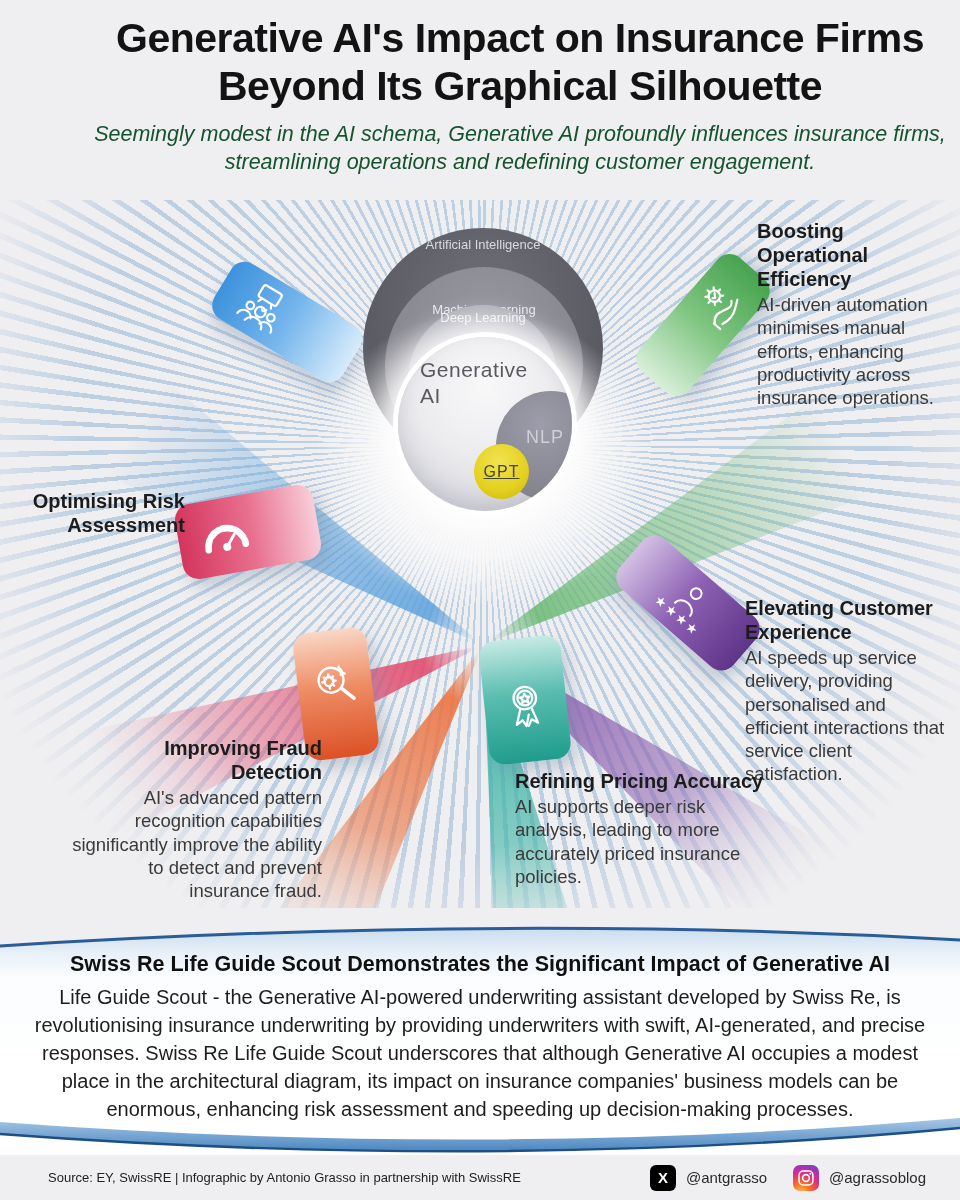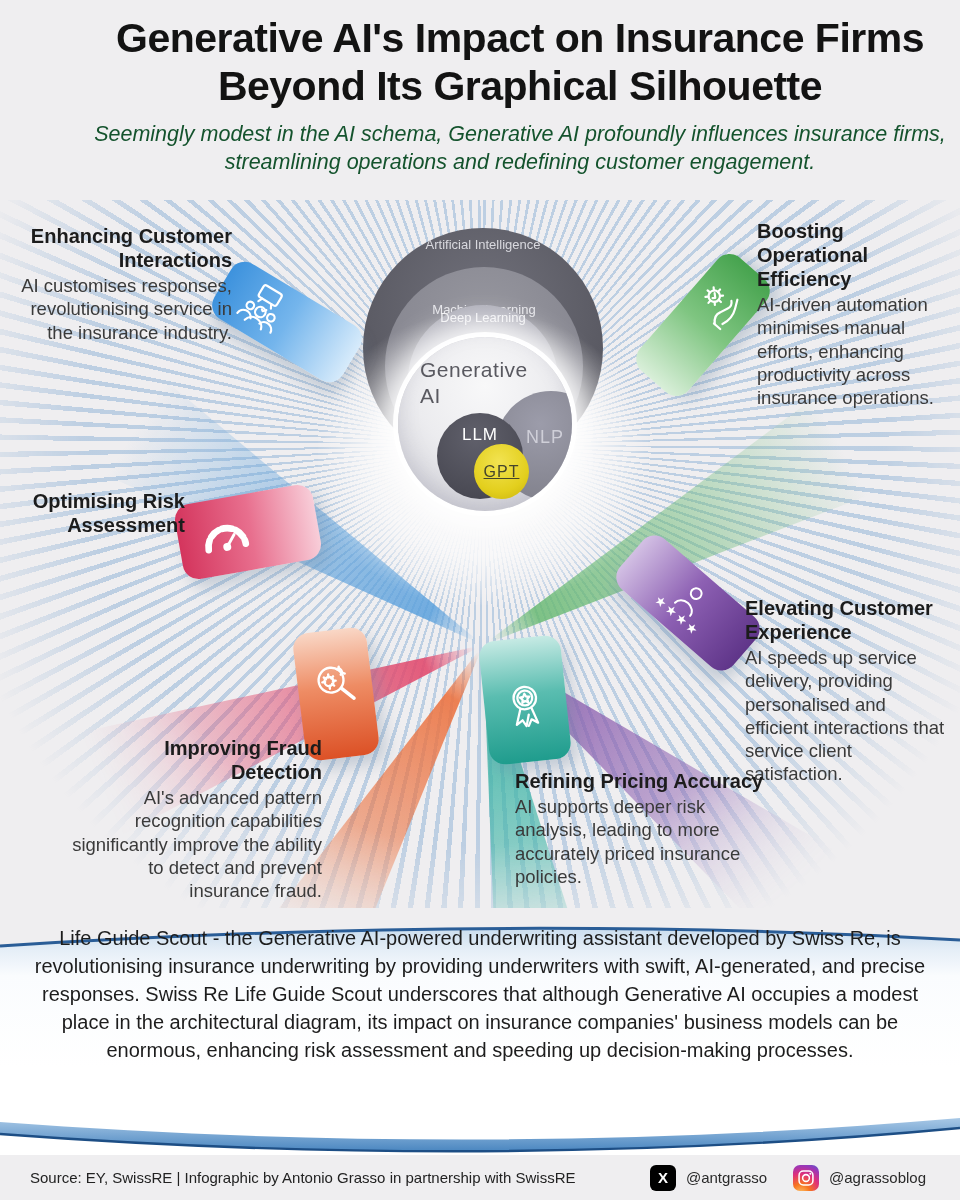--- a/index.html
+++ b/index.html
@@ -106,21 +106,21 @@
   #case .wave-top{position:absolute;left:0;top:-10px;width:960px;height:46px;}
   #case .wave-bottom{position:absolute;left:0;top:190px;width:960px;height:50px;}
   #case h2{position:relative;margin:34px auto 0;width:920px;text-align:center;
     font-size:21.5px;font-weight:700;color:#101010;z-index:2;}
   #case .body{position:relative;margin:6px auto 0;width:924px;text-align:center;
     font-size:20px;line-height:1.4;color:#1d1d1d;z-index:2;}
 
   
   #footer{position:absolute;left:0;top:1155px;width:960px;height:45px;z-index:8;
     background:#efeef0;display:flex;align-items:center;}
-  #footer .src{margin-left:30px;font-size:15px;color:#222;}
+  #footer .src{margin-left:48px;font-size:13px;color:#222;}
   #footer .social{margin-left:auto;margin-right:18px;display:flex;align-items:center;gap:10px;}
   #footer .handle{font-size:15px;color:#2a2a2a;margin-right:16px;}
   .badge{width:26px;height:26px;border-radius:7px;display:flex;align-items:center;justify-content:center;}
   #x-badge{background:#000;color:#fff;font-size:15px;font-weight:700;border-radius:6px;}
   #ig-badge{background:radial-gradient(circle at 30% 110%,#fdc468 0%,#f7741e 28%,#df2f7b 58%,#9b36b7 82%,#515ecf 100%);}
 </style>
 </head>
 <body>
 
 <div class="canvas">
@@ -145,23 +145,20 @@
   </div>
   <div class="ring" id="ring-ml">
     <div class="rlabel">Machine Learning</div>
   </div>
   <div class="ring" id="ring-dl">
     <div class="rlabel">Deep Learning</div>
   </div>
   <div id="gen-circle">
     <div id="nlp-circle"></div>
     <div id="nlp-label">NLP</div>
-    <div id="llm-circle">
-      <div id="llm-label">LLM</div>
-    </div>
     <div id="gpt-circle">
       <span id="gpt-label">GPT</span>
     </div>
     <div id="gen-label">Generative AI</div>
   </div>
 
   <div class="ribbon" id="rb-blue">
     <svg width="50" height="50" viewBox="0 0 48 48" fill="none" stroke="#fff" stroke-width="2.1" stroke-linecap="round" stroke-linejoin="round">
       <rect x="14" y="4" width="20" height="13" rx="2.5"></rect>
       <path d="M19 17 l-2 4 M29 17 l2 4"></path>
@@ -212,24 +209,20 @@
   <div class="ribbon" id="rb-teal">
     <svg width="54" height="54" viewBox="0 0 48 48" fill="none" stroke="#fff" stroke-width="2" stroke-linecap="round" stroke-linejoin="round">
       <circle cx="24" cy="16" r="10"></circle>
       <circle cx="24" cy="16" r="6.6"></circle>
       <path d="M24 12.2 l1.3 2.6 2.9.4 -2.1 2 .5 2.9 -2.6-1.4 -2.6 1.4 .5-2.9 -2.1-2 2.9-.4 Z"></path>
       <path d="M19 25.5 L14.5 39 L20 35.5 L23 41 L26 31"></path>
       <path d="M29 25.5 L33.5 39 L28 35.5 L25 41"></path>
     </svg>
   </div>
 
-  <div class="callout ta-r" id="co-eci">
-    <h3>Enhancing Customer Interactions</h3>
-    <p>AI customises responses, revolutionising service in the insurance industry.</p>
-  </div>
   <div class="callout ta-l" id="co-boe">
     <h3>Boosting Operational Efficiency</h3>
     <p>AI-driven automation minimises manual efforts, enhancing productivity across insurance operations.</p>
   </div>
   <div class="callout ta-r" id="co-ora">
     <h3>Optimising Risk Assessment</h3>
   </div>
   <div class="callout ta-l" id="co-ece">
     <h3>Elevating Customer Experience</h3>
     <p>AI speeds up service delivery, providing personalised and efficient interactions that service client satisfaction.</p>
@@ -241,20 +234,21 @@
   <div class="callout ta-l" id="co-rpa">
     <h3>Refining Pricing Accuracy</h3>
     <p>AI supports deeper risk analysis, leading to more accurately priced insurance policies.</p>
   </div>
 
   <div id="case">
     <svg class="wave-top" viewBox="0 0 960 46" preserveAspectRatio="none">
       <path d="M0,0 L960,0 L960,32 Q500,6 0,38 Z" fill="#efeef0"></path>
       <path d="M0,38 Q500,6 960,32" fill="none" stroke="#2a5d97" stroke-width="3"></path>
     </svg>
+    <h2>Swiss Re Life Guide Scout Demonstrates the Significant Impact of Generative AI</h2>
     <div class="body">Life Guide Scout - the Generative AI-powered underwriting assistant developed by Swiss Re, is revolutionising insurance underwriting by providing underwriters with swift, AI-generated, and precise responses. Swiss Re Life Guide Scout underscores that although Generative AI occupies a modest place in the architectural diagram, its impact on insurance companies' business models can be enormous, enhancing risk assessment and speeding up decision-making processes.</div>
     <svg class="wave-bottom" viewBox="0 0 960 50" preserveAspectRatio="none">
       <defs>
         <linearGradient id="bwg" x1="0" y1="0" x2="0" y2="1">
           <stop offset="0" stop-color="#a8c8e6"></stop>
             <stop offset="1" stop-color="#4a86c0"></stop>
         </linearGradient>
       </defs>
       <path d="M0,14 C320,38 640,38 960,10 L960,20 C640,50 320,50 0,26 Z" fill="url(#bwg)"></path>
       <path d="M0,26 C320,50 640,50 960,20" fill="none" stroke="#1d4e85" stroke-width="2.4"></path>

